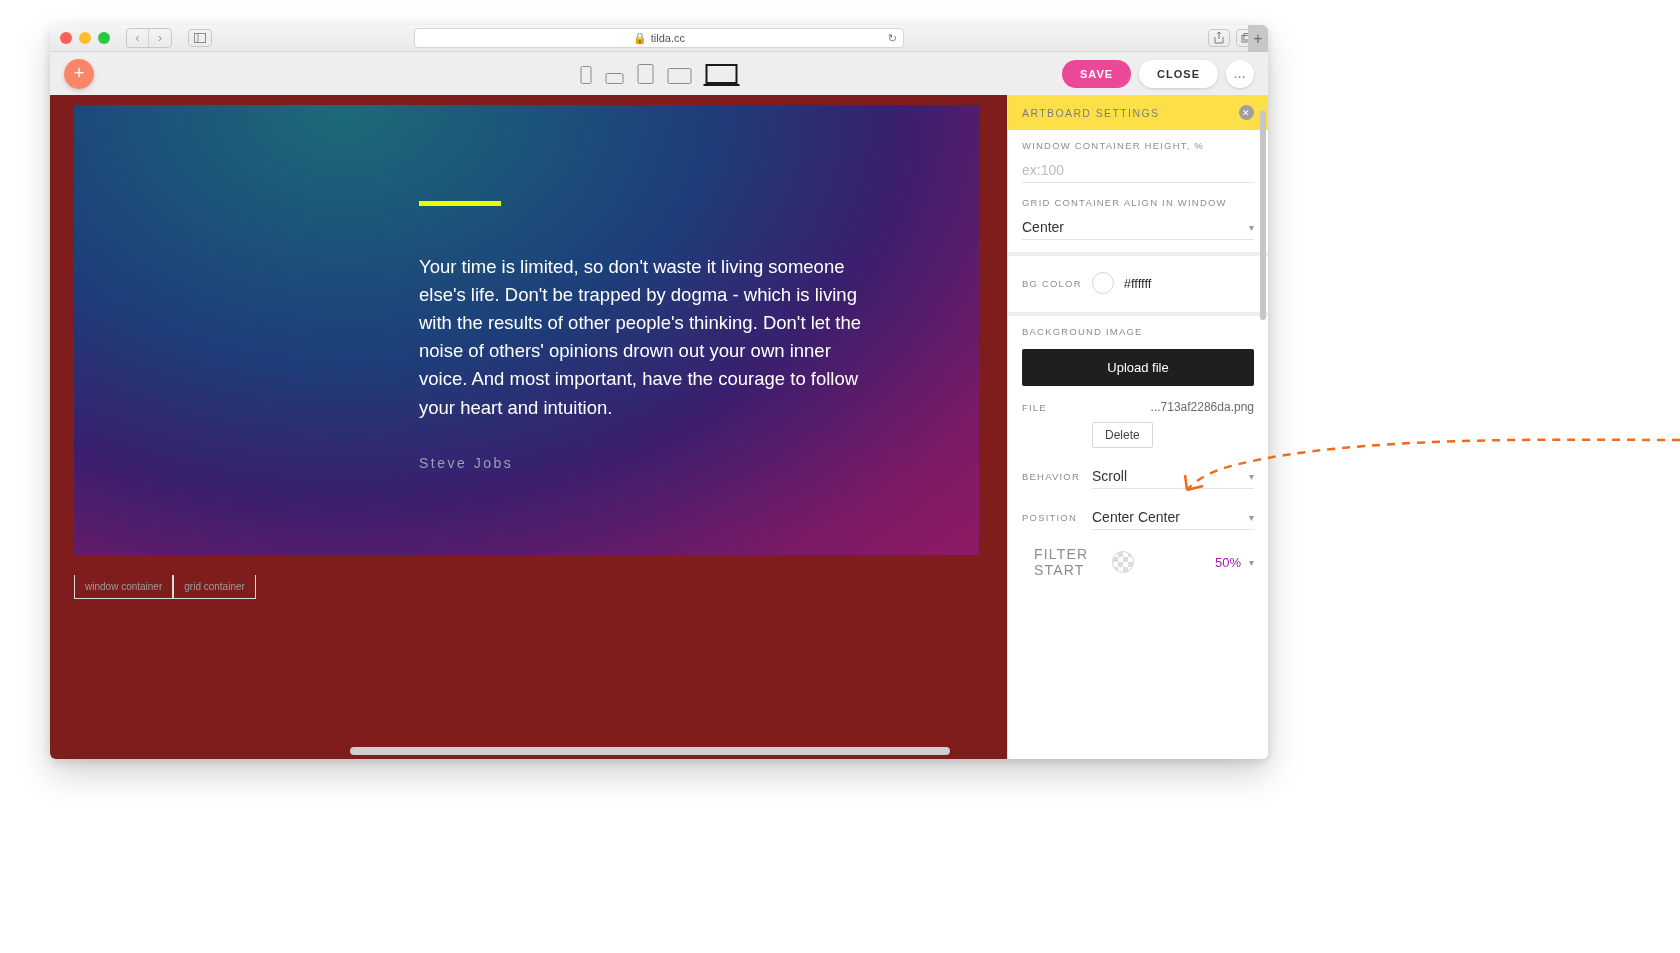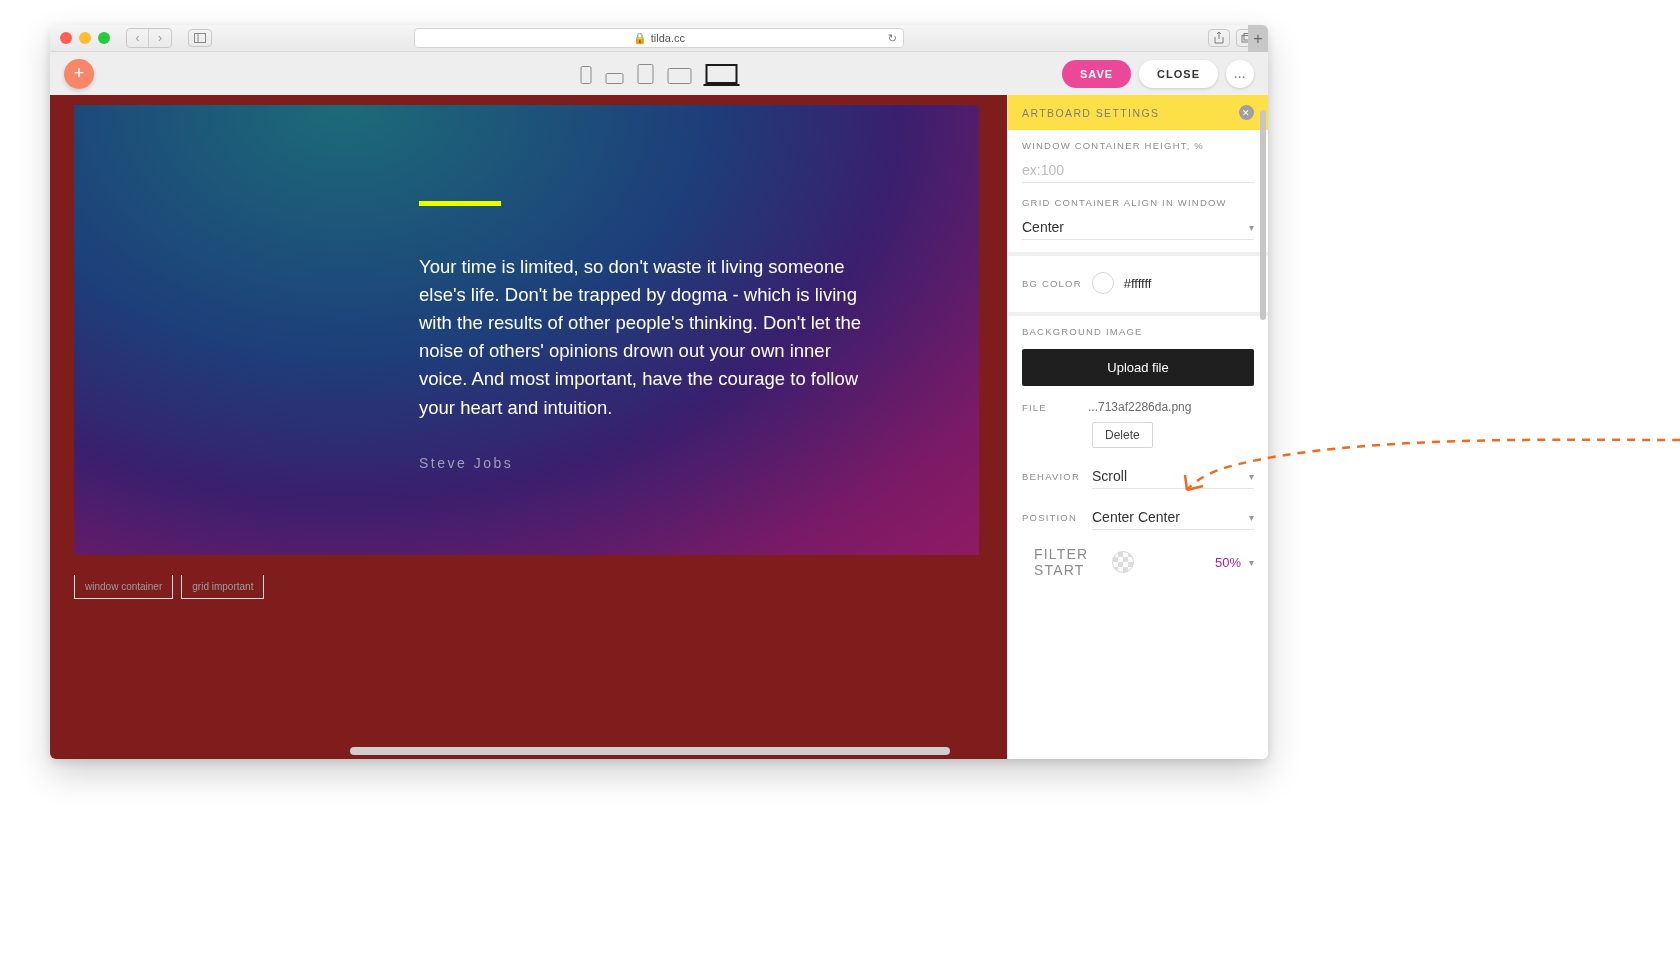--- a/index.html
+++ b/index.html
@@ -86,21 +86,21 @@
   .quote{
     position:absolute; top:148px; left:345px; width:460px;
     color:#fff; font-size:18.5px; line-height:1.52; font-weight:400;
   }
   .author{
     position:absolute; top:350px; left:345px;
     color:#9aa0b4; font-size:14px; letter-spacing:2.5px; font-weight:500;
   }
 
   .tabs-under{
-    position:absolute; top:480px; left:24px; display:flex; gap:8px;
+    position:absolute; top:480px; left:24px; display:flex; gap:0;
     font-size:10px; color:#9c9c9c;
   }
   .tabs-under span{ border:1px solid #dcdcdc; border-top:none; padding:6px 10px;}
 
   .hscroll{ position:absolute; left:300px; bottom:4px; width:600px; height:8px; background:#cfcfcf; border-radius:4px;}
 
   
   .sidebar{
     width:261px; background:#fff; border-left:1px solid #e4e4e4; display:flex; flex-direction:column;
     font-size:12px; color:#333; overflow:hidden;
@@ -117,21 +117,21 @@
   .field{ width:100%; border:none; border-bottom:1px solid #e4e4e4; padding:4px 0; font-size:14px; color:#2b2b2b; background:transparent; outline:none;}
   .field::placeholder{color:#bdbdbd;}
   .sel{ display:flex; justify-content:space-between; align-items:center; border-bottom:1px solid #e4e4e4; padding:4px 0; font-size:14px;}
   .caret{ color:#9a9a9a; font-size:10px;}
 
   .color-row{ display:flex; align-items:center; gap:10px; padding:6px 0;}
   .swatch{ width:22px;height:22px;border-radius:50%;border:1px solid #d6d6d6;background:#fff;}
   .hex{ font-size:13px; color:#2b2b2b;}
 
   .upload{ background:#1f1f1f; color:#fff; text-align:center; padding:11px 0; font-size:13px; border-radius:2px; margin-top:12px;}
-  .file-row{ display:flex; align-items:center; gap:8px; margin-top:14px;}
+  .file-row{ display:flex; align-items:center; gap:16px; margin-top:14px;justify-content:space-between;}
   .file-row .flbl{width:58px;font-size:9.5px;letter-spacing:1.2px;color:#8d8d8d;}
   .file-row .fname{font-size:12px;color:#6b6b6b;}
   .deletebtn{ margin-left:70px; margin-top:8px; border:1px solid #d6d6d6; padding:5px 12px; font-size:12px; color:#444; display:inline-block; border-radius:2px;}
 
   .prop-row{ display:flex; align-items:center; margin-top:16px;}
   .prop-row .flbl{width:70px;font-size:9.5px;letter-spacing:1.2px;color:#8d8d8d;}
   .prop-row .sel{flex:1;}
   .checker{ width:22px;height:22px;border-radius:50%;border:1px solid #d6d6d6;
     background:
       conic-gradient(#ddd 0 25%, #fff 0 50%, #ddd 0 75%, #fff 0 100%);
@@ -216,21 +216,21 @@
     <div class="workspace">
 
       <div class="canvas-wrap">
         <div class="artboard">
           <div class="divider-accent"></div>
           <div class="quote">Your time is limited, so don't waste it living someone else's life. Don't be trapped by dogma - which is living with the results of other people's thinking. Don't let the noise of others' opinions drown out your own inner voice. And most important, have the courage to follow your heart and intuition.</div>
           <div class="author">Steve Jobs</div>
         </div>
         <div class="tabs-under">
           <span>window container</span>
-          <span>grid important</span>
+          <span>grid container</span>
         </div>
         <div class="hscroll"></div>
       </div>
 
       <div class="sidebar">
         <div class="panel-title">
           <span>ARTBOARD SETTINGS</span>
           <span class="closebtn">
             <span>✕</span>
           </span>

